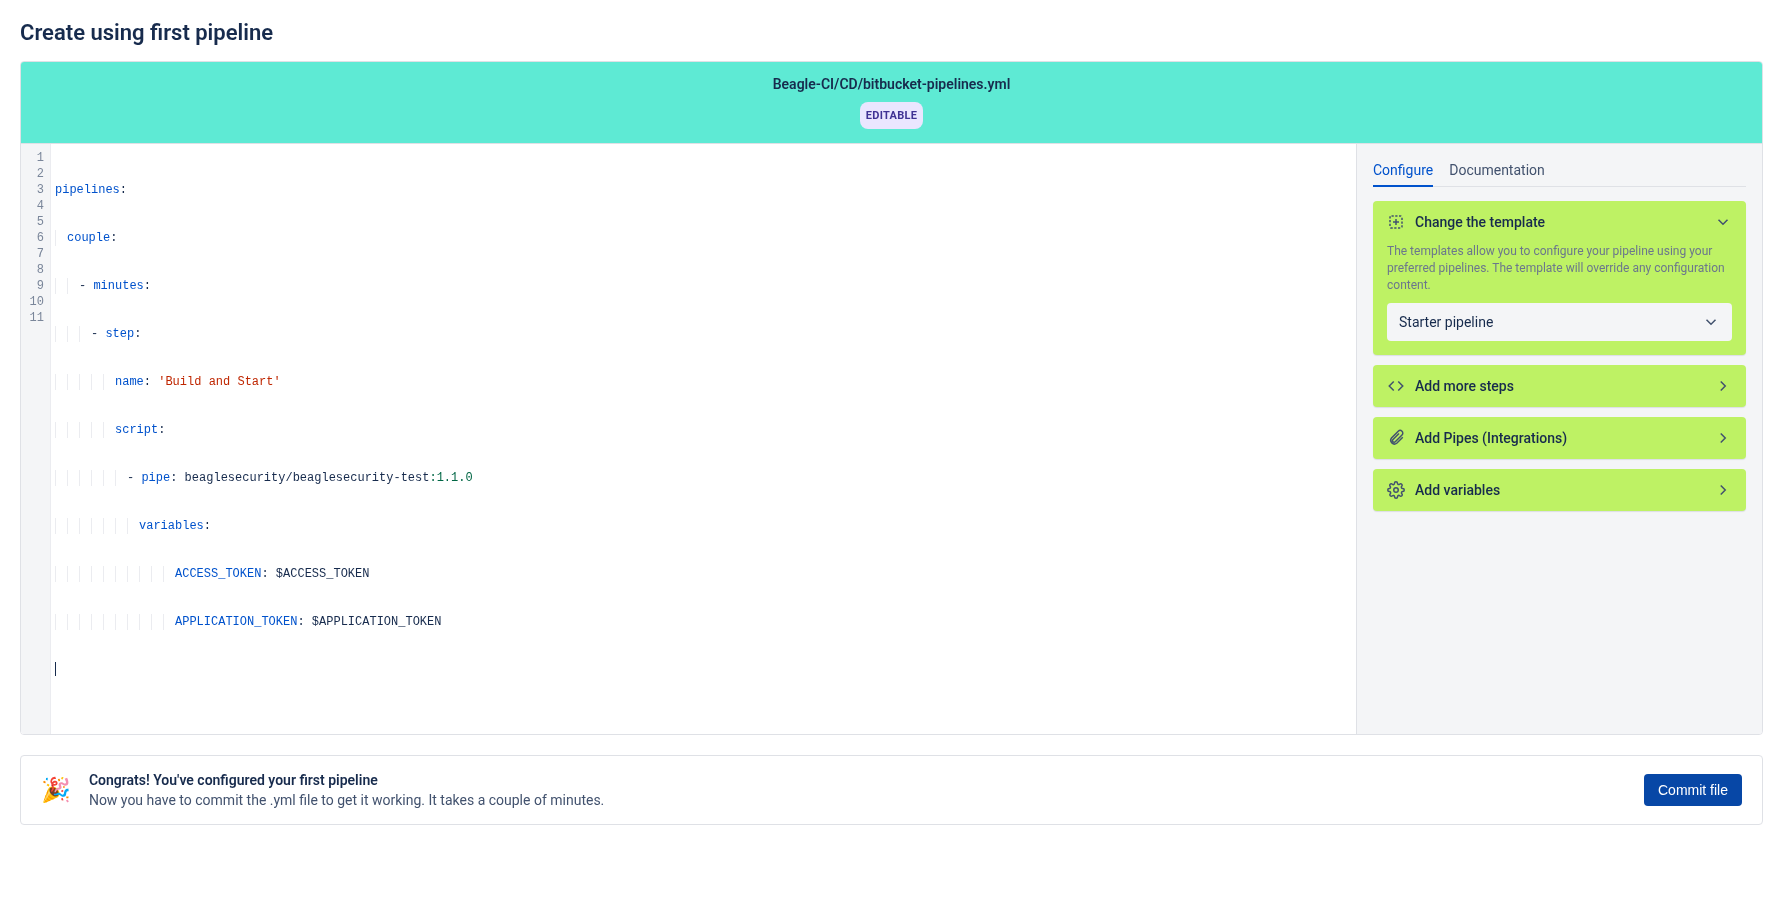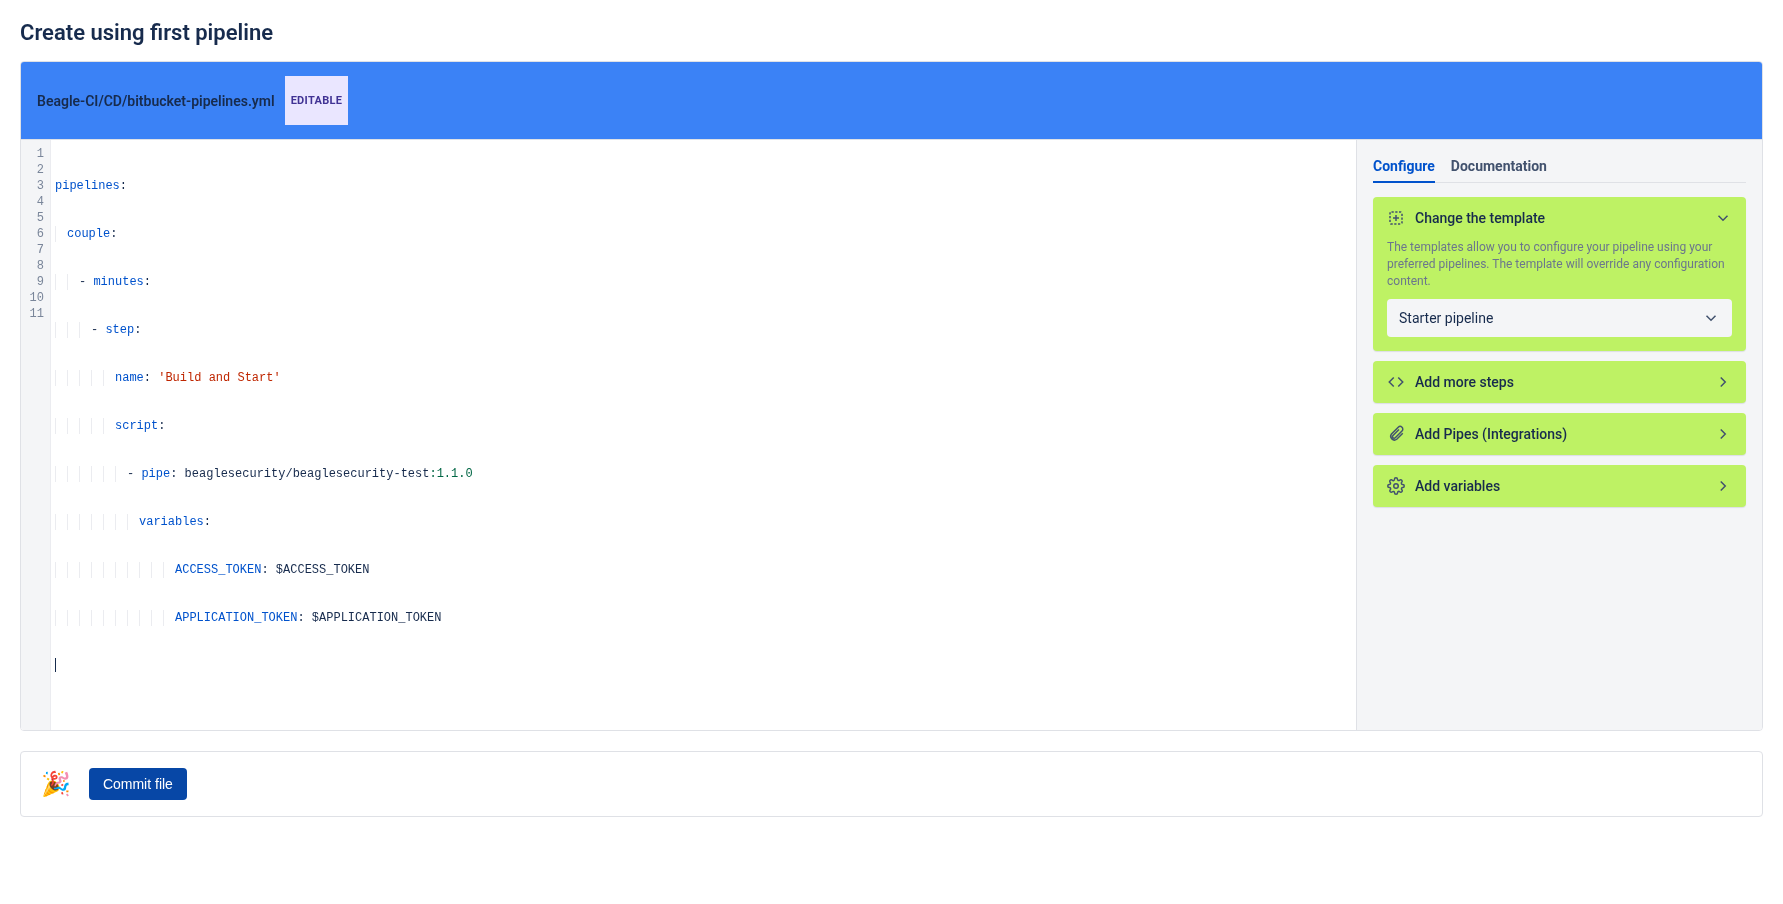--- a/index.html
+++ b/index.html
@@ -18,39 +18,40 @@
       font-weight: 600;
       color: #172B4D;
       margin-bottom: 16px;
     }
     .main-panel {
       border: 1px solid #DFE1E6;
       border-radius: 4px;
       overflow: hidden;
     }
     .panel-header {
-      background: #3b82f6;
+      background: #5eead4;
       padding: 14px 16px;
       border-bottom: 1px solid #DFE1E6;
       display: flex;
       align-items: center;
       gap: 10px;
+      flex-direction: column;
     }
     .file-path {
       font-size: 14px;
       font-weight: 600;
       color: #172B4D;
     }
     .editable-badge {
       background: #EAE6FF;
       color: #403294;
       font-size: 11px;
       font-weight: 700;
-      padding: 18px 6px;
-      border-radius: 0;
+      padding: 7px 6px;
+      border-radius: 8px;
       letter-spacing: 0.3px;
     }
     .panel-body {
       display: flex;
       height: 590px;
     }
     .editor-area {
       flex: 1;
       display: flex;
       background: #fff;
@@ -108,21 +109,21 @@
     }
     .tabs {
       display: flex;
       gap: 16px;
       border-bottom: 1px solid #DFE1E6;
       margin-bottom: 14px;
     }
     .tab {
       padding: 6px 0 8px 0;
       font-size: 14px;
-      font-weight: 700;
+      font-weight: 400;
       color: #42526E;
       cursor: pointer;
       position: relative;
     }
     .tab.active {
       color: #0052CC;
     }
     .tab.active::after {
       content: '';
       position: absolute;
@@ -343,14 +344,18 @@
               </svg>
           </span>
         </div>
       </div>
     </div>
   </div>
 </div>
 
 <div class="congrats-panel">
   <span class="party-icon">🎉</span>
+  <div class="congrats-text">
+    <div class="congrats-title">Congrats! You've configured your first pipeline</div>
+    <div class="congrats-desc">Now you have to commit the .yml file to get it working. It takes a couple of minutes.</div>
+  </div>
   <button class="commit-btn">Commit file</button>
 </div>
 
 </body></html>

